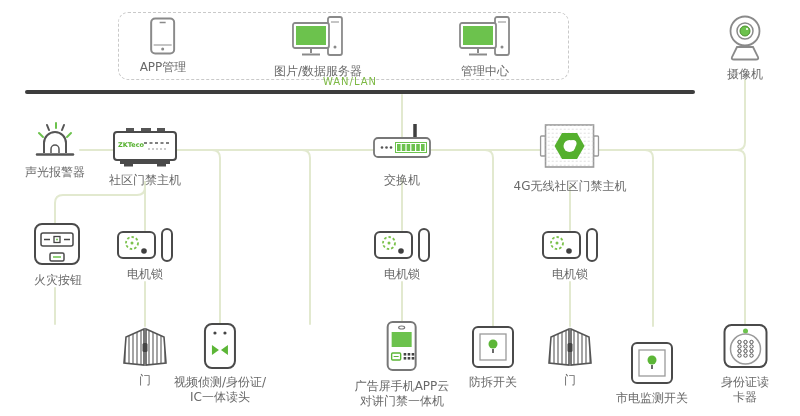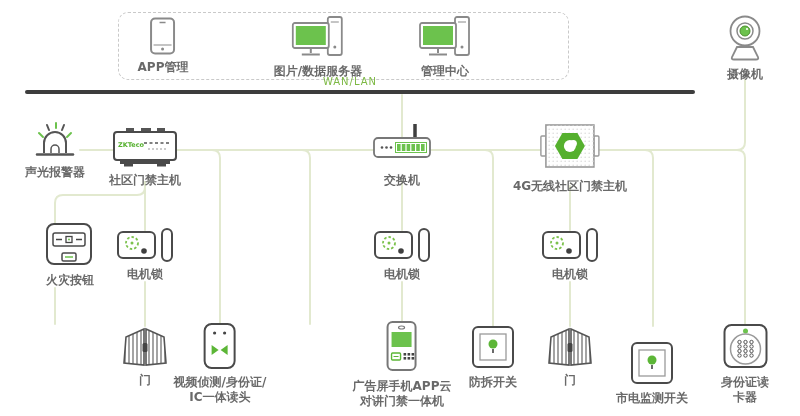--- a/index.html
+++ b/index.html
@@ -8,21 +8,21 @@
   #cloud-box{position:absolute;left:118px;top:12px;width:449px;height:66px;
              border:1px dashed #c9c9c9;border-radius:10px;}
   #wan-bar{position:absolute;left:25px;top:90px;width:670px;height:4px;background:#3d3d3d;border-radius:2px;}
   #wan-label{position:absolute;left:305px;top:76px;width:90px;text-align:center;
              font-size:10px;letter-spacing:1px;color:#7db944;}
   #wires{position:absolute;left:0;top:0;z-index:1;}
   .node{position:absolute;transform:translateX(-50%);display:flex;flex-direction:column;
         align-items:center;z-index:2;}
   .node .icon{display:flex;align-items:flex-end;justify-content:center;text-align:right;}
   .node .label{margin-top:5px;font-size:12px;line-height:15px;color:#696969;
-               text-align:center;white-space:pre-line;font-weight:bold;}
+               text-align:center;white-space:pre-line;}
 </style>
 </head>
 <body>
 
 <div id="stage">
 
   <svg width="0" height="0" style="position:absolute" aria-hidden="true">
     <defs>
       <pattern id="vstripe" width="4" height="6" patternUnits="userSpaceOnUse">
         <path d="M2,0 V6" stroke="#666" stroke-width="1.2"></path>
@@ -80,21 +80,21 @@
         <circle cx="44" cy="32" r="1.5" fill="#8a8a8a"></circle>
         <rect x="2" y="8" width="36" height="25" rx="2" fill="#fff" stroke="#8a8a8a" stroke-width="1.8"></rect>
         <rect x="5" y="11" width="30" height="19" fill="#6cc24d"></rect>
         <path d="M20,33 V38" stroke="#8a8a8a" stroke-width="2"></path>
         <path d="M11,39.5 H29" stroke="#8a8a8a" stroke-width="2"></path>
       </svg>
     </div>
     <div class="label">图片/数据服务器</div>
   </div>
 
-  <div class="node" style="left:445px;top:15px">
+  <div class="node" style="left:485px;top:15px">
     <div class="icon">
       <svg width="54" height="44" viewBox="0 0 54 44">
         <rect x="37" y="2" width="14" height="38" rx="2" fill="#fff" stroke="#8a8a8a" stroke-width="1.8"></rect>
         <path d="M40,7 H48" stroke="#8a8a8a" stroke-width="1"></path>
         <circle cx="44" cy="32" r="1.5" fill="#8a8a8a"></circle>
         <rect x="2" y="8" width="36" height="25" rx="2" fill="#fff" stroke="#8a8a8a" stroke-width="1.8"></rect>
         <rect x="5" y="11" width="30" height="19" fill="#6cc24d"></rect>
         <path d="M20,33 V38" stroke="#8a8a8a" stroke-width="2"></path>
         <path d="M11,39.5 H29" stroke="#8a8a8a" stroke-width="2"></path>
       </svg>
@@ -179,21 +179,21 @@
         <rect x="6" y="5" width="48" height="42" fill="#fff" stroke="#9a9a9a" stroke-width="1.6"></rect>
         <rect x="6" y="5" width="48" height="42" fill="url(#mesh)"></rect>
         <polygon points="45,26 37.5,13 22.5,13 15,26 22.5,39 37.5,39" fill="#55b02e"></polygon>
         <circle cx="30" cy="26" r="6" fill="#fff"></circle>
         <circle cx="33.5" cy="23.5" r="3.5" fill="#fff"></circle>
       </svg>
     </div>
     <div class="label">4G无线社区门禁主机</div>
   </div>
 
-  <div class="node" style="left:70px;top:222px">
+  <div class="node" style="left:58px;top:222px">
     <div class="icon">
       <svg width="50" height="46" viewBox="0 0 50 46">
         <rect x="2" y="2" width="44" height="40" rx="7" fill="#fff" stroke="#4a4a4a" stroke-width="2"></rect>
         <rect x="8" y="11" width="32" height="13" rx="2" fill="#fff" stroke="#4a4a4a" stroke-width="1.5"></rect>
         <path d="M11,17.5 H17" stroke="#444" stroke-width="1.5"></path>
         <path d="M31,17.5 H37" stroke="#444" stroke-width="1.5"></path>
         <rect x="21" y="14.5" width="6" height="6" fill="none" stroke="#444" stroke-width="1.3"></rect>
         <circle cx="24" cy="17.5" r="1" fill="#6cc24d"></circle>
         <rect x="17" y="31" width="14" height="8" rx="1.5" fill="#fff" stroke="#4a4a4a" stroke-width="1.5"></rect>
         <path d="M20,35 H28" stroke="#6cc24d" stroke-width="1.5"></path>

